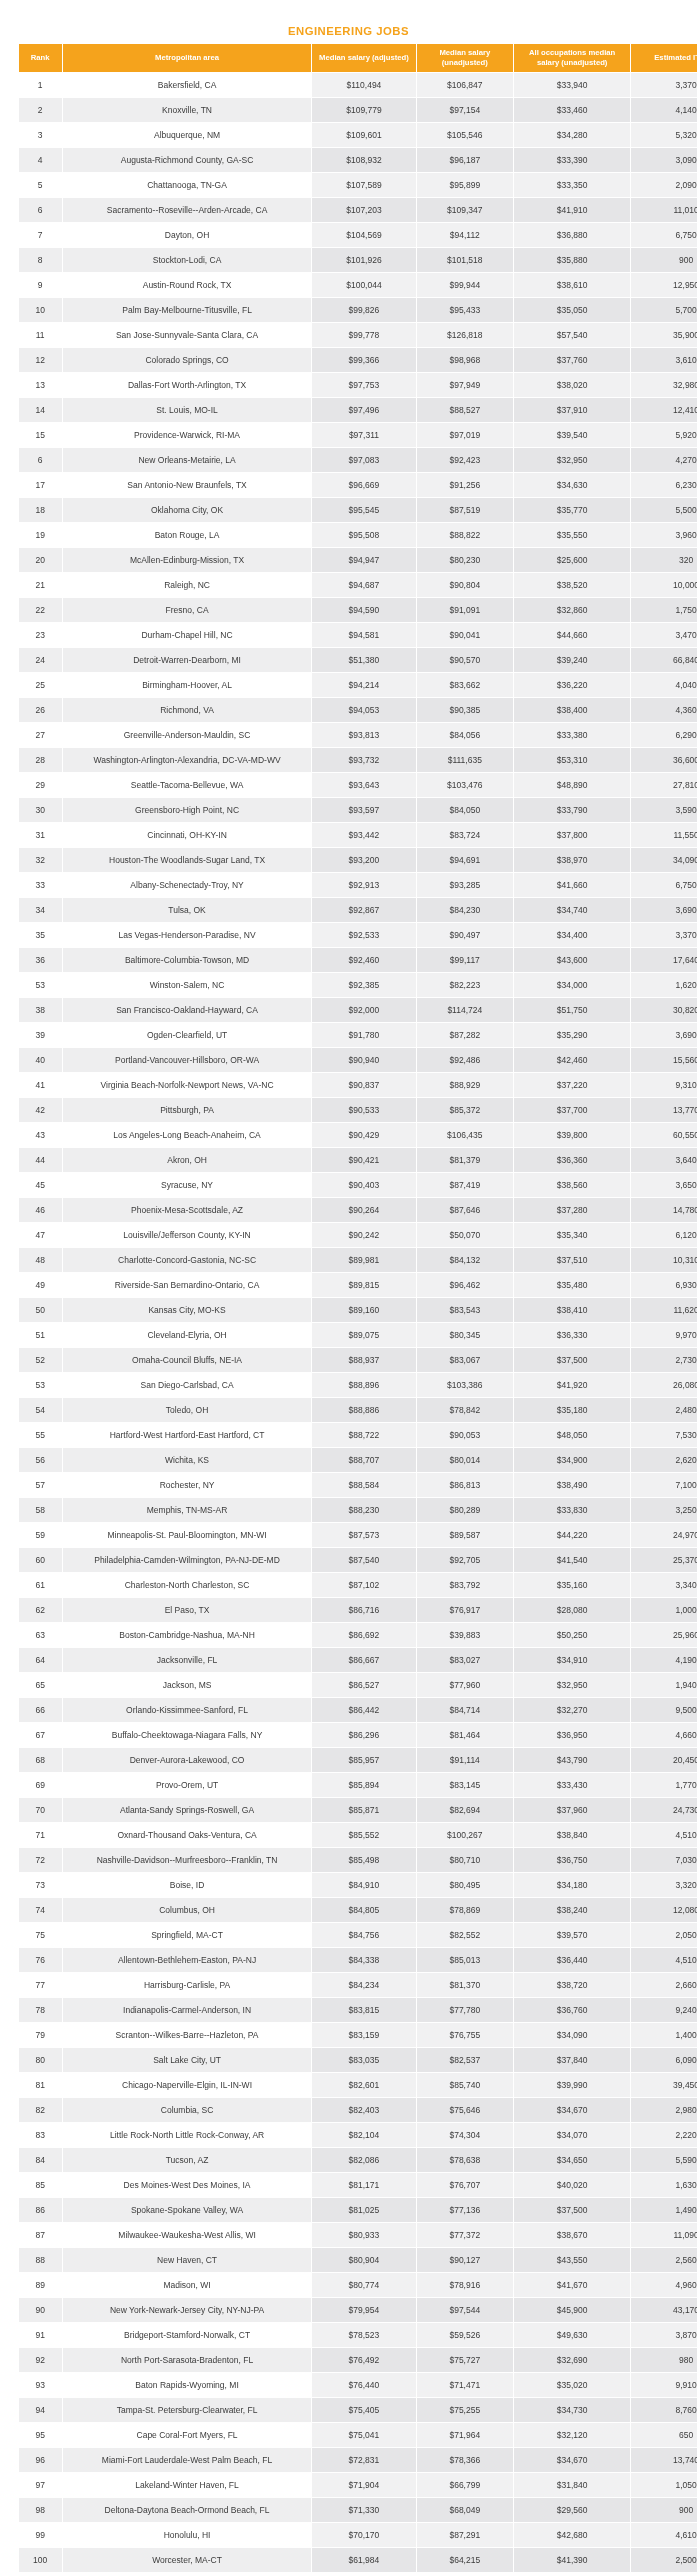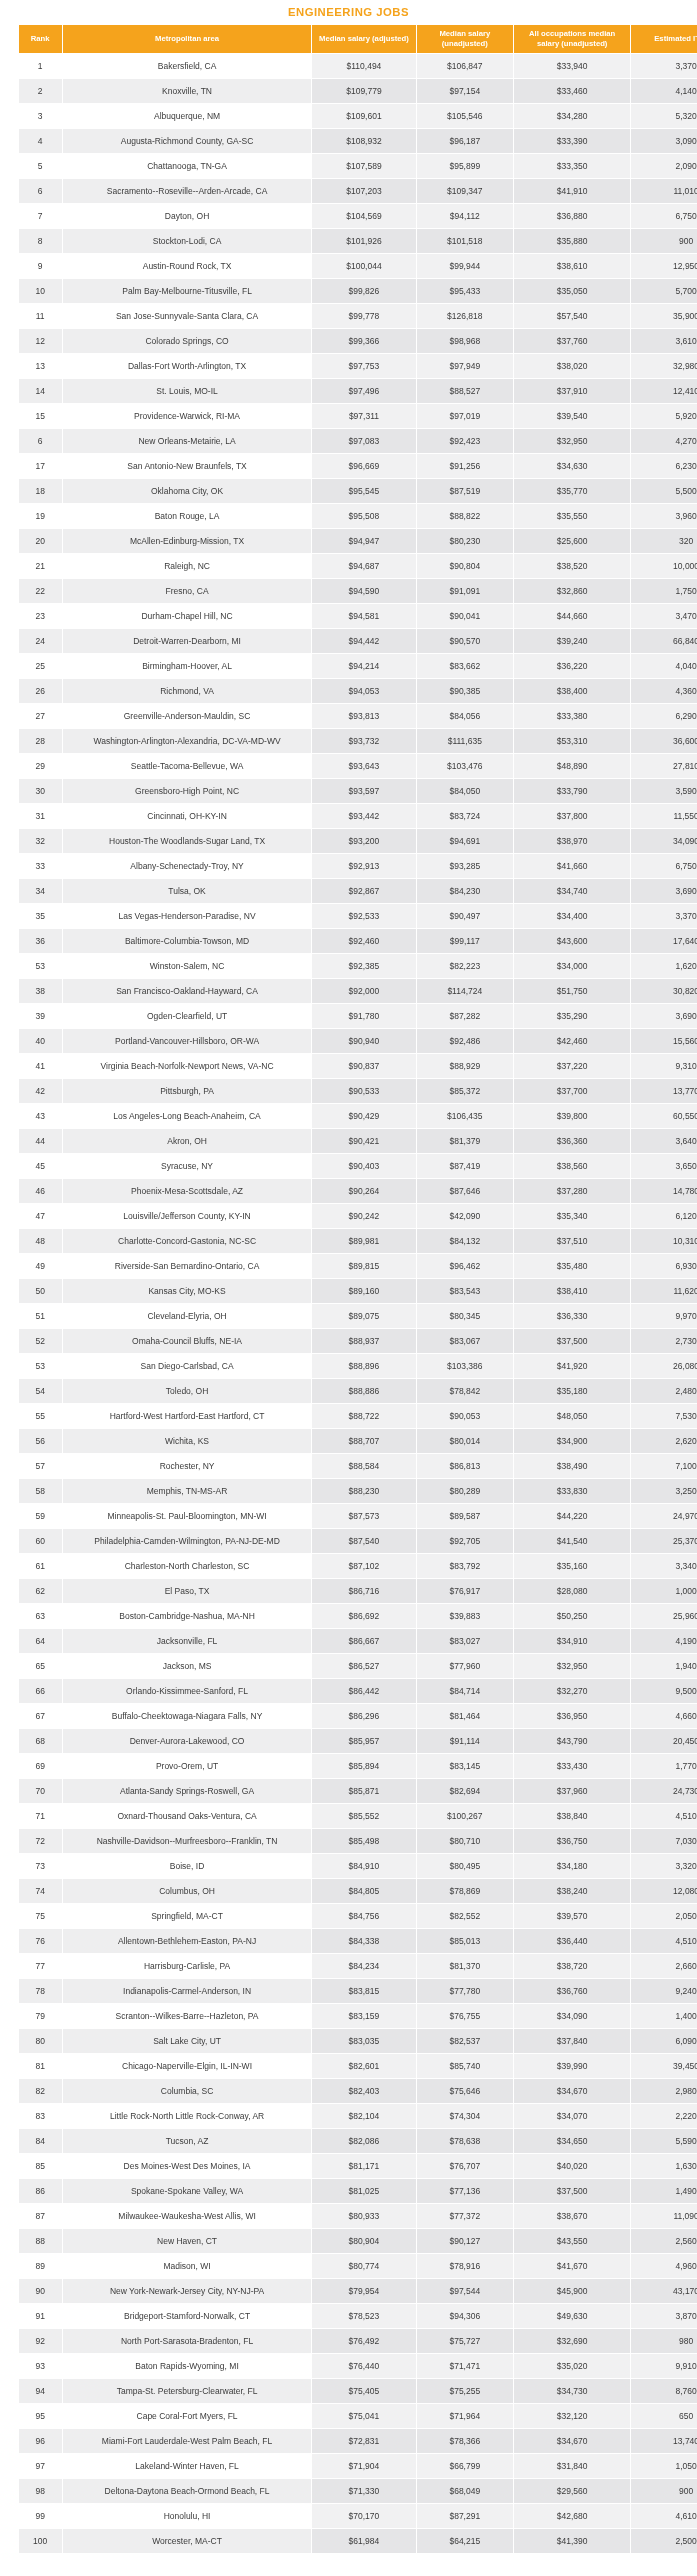--- a/index.html
+++ b/index.html
@@ -3,22 +3,22 @@
 <meta charset="utf-8">
 <style>
   html, body {
     margin: 0;
     padding: 0;
     background: #ffffff;
     font-family: "Liberation Sans", sans-serif;
   }
   .page {
     width: 662px;
-    margin: 0 auto;
-    padding-top: 3px;
+    margin: 12px auto;
+    padding-top: 10px;
   }
   .title {
     color: var(--accent, #F5A31C);
     text-align: center;
     font-size: 11.3px;
     font-weight: bold;
     letter-spacing: 0.5px;
     margin: 3.2px 0 5.6px 0;
   }
   table.jobs-table {
@@ -261,21 +261,21 @@
           <td class="col-0">23</td>
           <td class="col-1">Durham-Chapel Hill, NC</td>
           <td class="col-2">$94,581</td>
           <td class="col-3">$90,041</td>
           <td class="col-4">$44,660</td>
           <td class="col-5">3,470</td>
         </tr>
         <tr class="row-b">
           <td class="col-0">24</td>
           <td class="col-1">Detroit-Warren-Dearborn, MI</td>
-          <td class="col-2">$94,442</td>
+          <td class="col-2">$51,380</td>
           <td class="col-3">$90,570</td>
           <td class="col-4">$39,240</td>
           <td class="col-5">66,840</td>
         </tr>
         <tr class="row-a">
           <td class="col-0">25</td>
           <td class="col-1">Birmingham-Hoover, AL</td>
           <td class="col-2">$94,214</td>
           <td class="col-3">$83,662</td>
           <td class="col-4">$36,220</td>
@@ -446,21 +446,21 @@
           <td class="col-1">Phoenix-Mesa-Scottsdale, AZ</td>
           <td class="col-2">$90,264</td>
           <td class="col-3">$87,646</td>
           <td class="col-4">$37,280</td>
           <td class="col-5">14,780</td>
         </tr>
         <tr class="row-a">
           <td class="col-0">47</td>
           <td class="col-1">Louisville/Jefferson County, KY-IN</td>
           <td class="col-2">$90,242</td>
-          <td class="col-3">$42,090</td>
+          <td class="col-3">$50,070</td>
           <td class="col-4">$35,340</td>
           <td class="col-5">6,120</td>
         </tr>
         <tr class="row-b">
           <td class="col-0">48</td>
           <td class="col-1">Charlotte-Concord-Gastonia, NC-SC</td>
           <td class="col-2">$89,981</td>
           <td class="col-3">$84,132</td>
           <td class="col-4">$37,510</td>
           <td class="col-5">10,310</td>
@@ -798,21 +798,21 @@
           <td class="col-1">New York-Newark-Jersey City, NY-NJ-PA</td>
           <td class="col-2">$79,954</td>
           <td class="col-3">$97,544</td>
           <td class="col-4">$45,900</td>
           <td class="col-5">43,170</td>
         </tr>
         <tr class="row-a">
           <td class="col-0">91</td>
           <td class="col-1">Bridgeport-Stamford-Norwalk, CT</td>
           <td class="col-2">$78,523</td>
-          <td class="col-3">$94,306</td>
+          <td class="col-3">$59,526</td>
           <td class="col-4">$49,630</td>
           <td class="col-5">3,870</td>
         </tr>
         <tr class="row-b">
           <td class="col-0">92</td>
           <td class="col-1">North Port-Sarasota-Bradenton, FL</td>
           <td class="col-2">$76,492</td>
           <td class="col-3">$75,727</td>
           <td class="col-4">$32,690</td>
           <td class="col-5">980</td>

